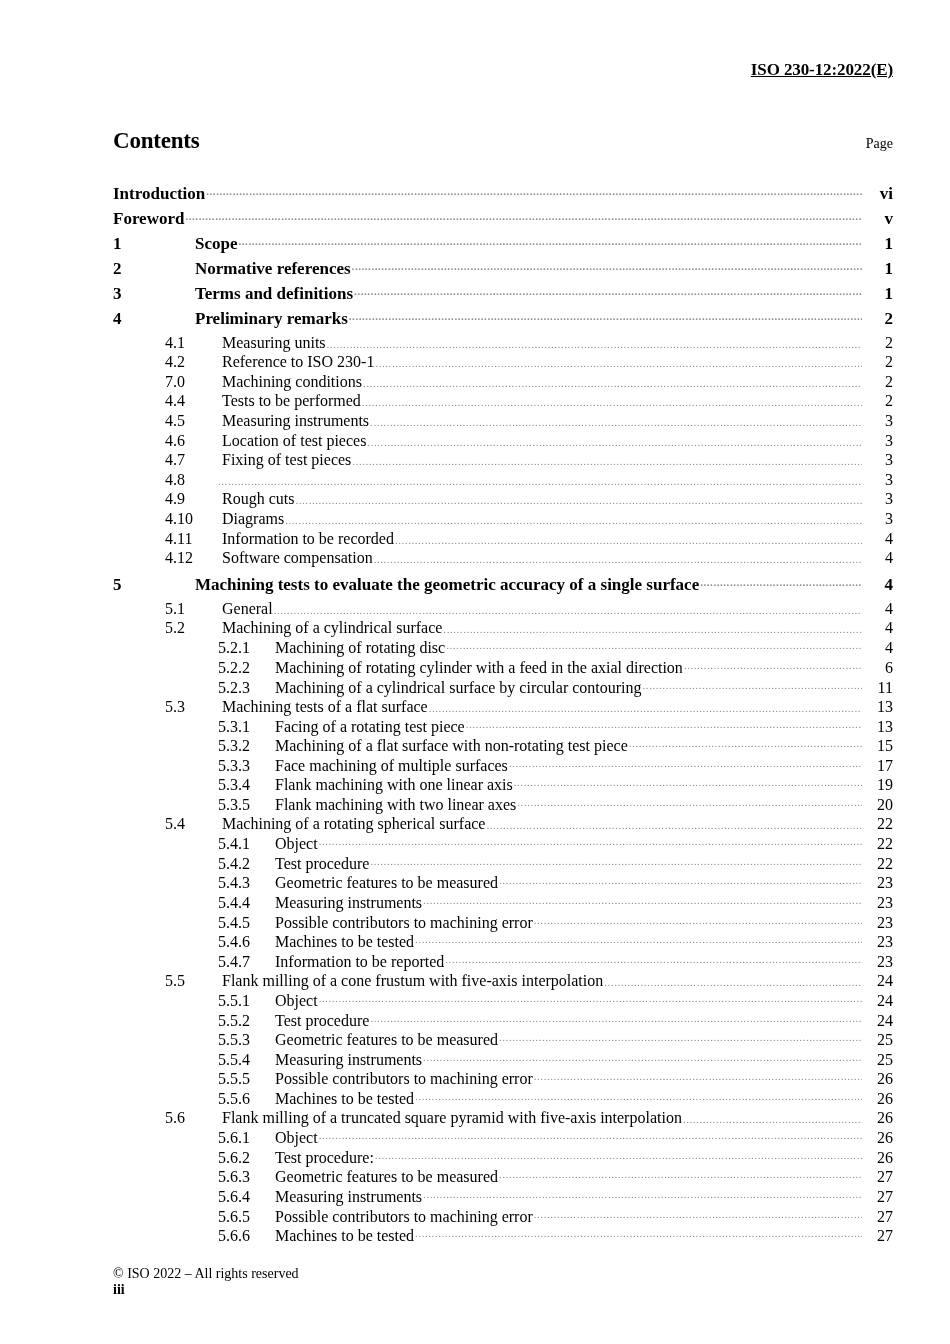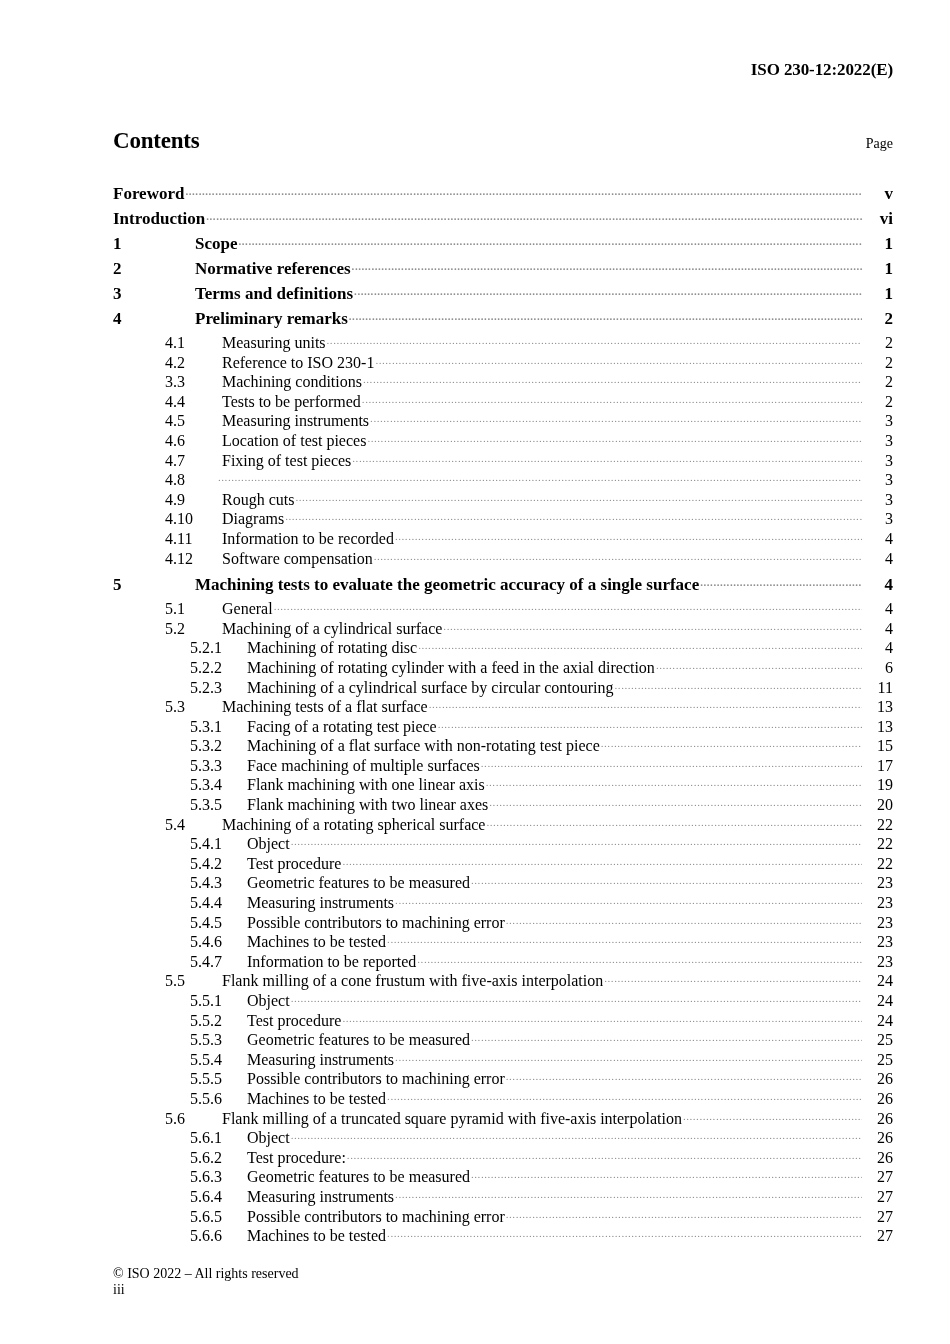--- a/index.html
+++ b/index.html
@@ -28,20 +28,21 @@
     position: absolute;
     top: 60px;
     left: 113px;
     right: 57px;
     text-align: right;
     font-family: "Liberation Serif", serif;
     font-weight: bold;
     font-size: 17px;
     letter-spacing: -0.1px;
     color: #000;
+    text-decoration: underline;
   }
 
   
   .title-row {
     position: absolute;
     top: 129px;
     left: 113px;
     right: 57px;
     display: flex;
     align-items: baseline;
@@ -129,77 +130,78 @@
   }
   .lvl1 .num { width: 82px; }
   .lvl1 .pg  { width: 30px; }
   .lvl1 .leader::after { bottom: 2px; }
 
   
   .lvl2 {
     font-size: 16px;
     font-weight: normal;
     height: 19.6px;
+    align-items: flex-end;
   }
   .lvl2 .num { width: 52px; margin-left: 52px; }
   .lvl2 .label { padding-left: 5px; }
   .lvl2 .pg  { width: 30px; }
   .lvl2 .leader::after { bottom: 2px; }
 
   
   .lvl3 {
     font-size: 16px;
     font-weight: normal;
     height: 19.6px;
   }
-  .lvl3 .num { width: 57px; margin-left: 77px; }
+  .lvl3 .num { width: 57px; margin-left: 105px; }
   .lvl3 .label { padding-left: 0px; }
   .lvl3 .pg  { width: 30px; }
   .lvl3 .leader::after { bottom: 2px; }
 
   
   .gap-before { margin-top: 6px; }
 
   
   .doc-footer {
     position: absolute;
     bottom: 46px;
     left: 113px;
     right: 57px;
     display: flex;
     align-items: baseline;
     justify-content: space-between;
     font-size: 14px;
     flex-direction: column;
   }
   .footer-left  { font-family: "Liberation Serif", serif; }
-  .footer-right { font-family: "Liberation Serif", serif; font-weight: normal; }
+  .footer-right { font-family: "Liberation Serif", serif; font-weight: bold; }
 </style>
 </head>
 <body>
 
 <div class="page">
 
   <div class="doc-header">ISO 230-12:2022(E)</div>
 
   <div class="title-row">
     <div class="contents-title">Contents</div>
     <div class="page-label">Page</div>
   </div>
 
   <div class="toc" id="toc-list">
       <div class="toc-row lvl0">
+        <span class="label">Introduction</span>
+        <span class="leader"></span>
+        <span class="pg">vi</span>
+      </div>
+      <div class="toc-row lvl0">
         <span class="label">Foreword</span>
         <span class="leader"></span>
         <span class="pg">v</span>
-      </div>
-      <div class="toc-row lvl0">
-        <span class="label">Introduction</span>
-        <span class="leader"></span>
-        <span class="pg">vi</span>
       </div>
       <div class="toc-row lvl1">
         <span class="num">1</span>
         <span class="label">Scope</span>
         <span class="leader"></span>
         <span class="pg">1</span>
       </div>
       <div class="toc-row lvl1">
         <span class="num">2</span>
         <span class="label">Normative references</span>
@@ -224,21 +226,21 @@
         <span class="leader"></span>
         <span class="pg">2</span>
       </div>
       <div class="toc-row lvl2">
         <span class="num">4.2</span>
         <span class="label">Reference to ISO 230-1</span>
         <span class="leader"></span>
         <span class="pg">2</span>
       </div>
       <div class="toc-row lvl2">
-        <span class="num">3.3</span>
+        <span class="num">7.0</span>
         <span class="label">Machining conditions</span>
         <span class="leader"></span>
         <span class="pg">2</span>
       </div>
       <div class="toc-row lvl2">
         <span class="num">4.4</span>
         <span class="label">Tests to be performed</span>
         <span class="leader"></span>
         <span class="pg">2</span>
       </div>

